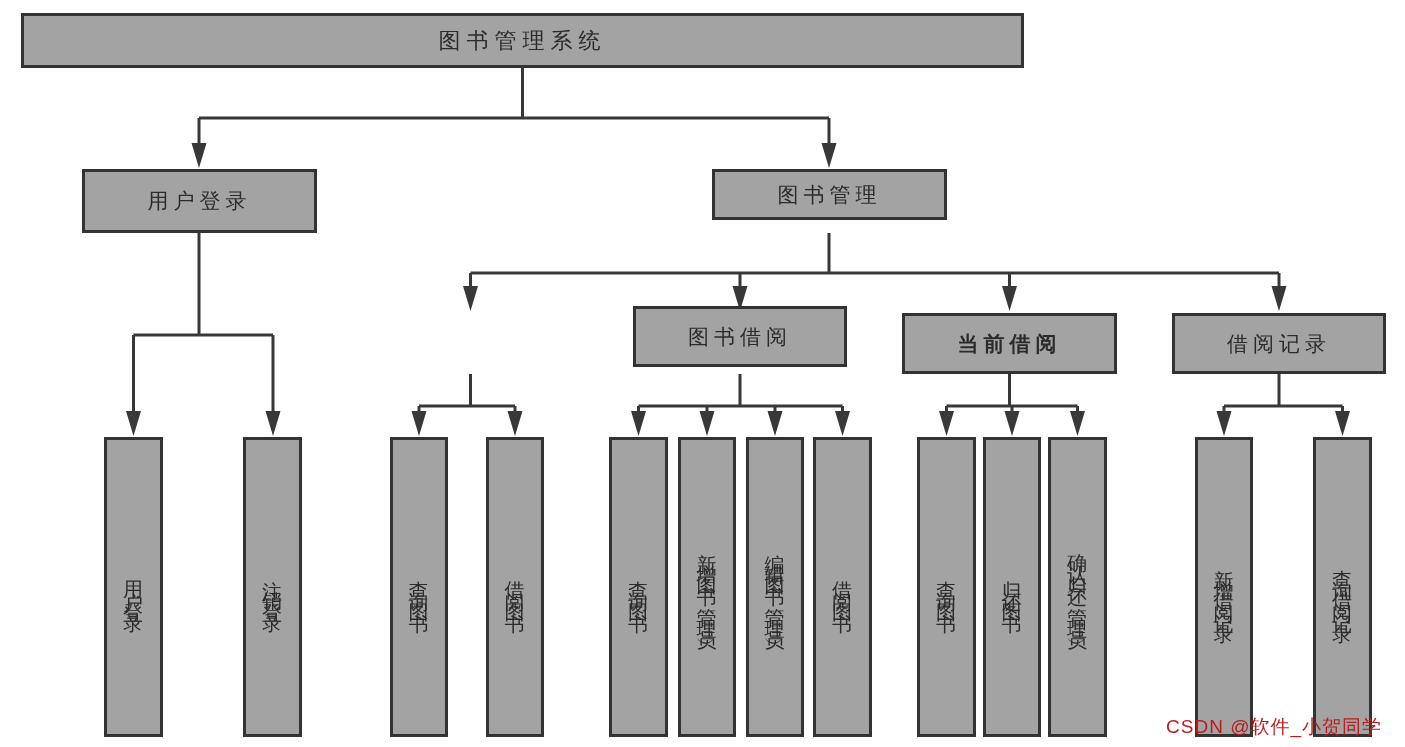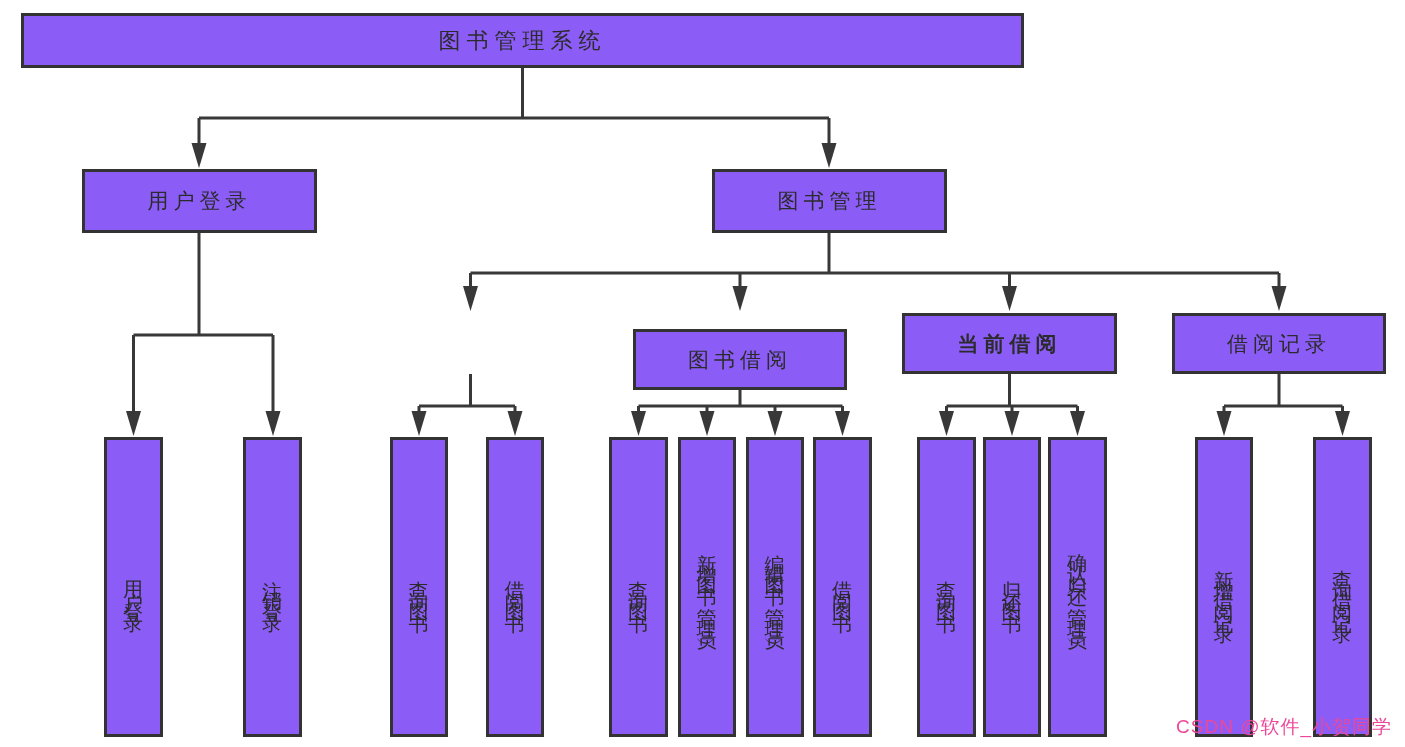--- a/index.html
+++ b/index.html
@@ -20,21 +20,21 @@
     left: 0;
     top: 0;
     width: 1405px;
     height: 747px;
     z-index: 1;
   }
   .node {
     position: absolute;
     box-sizing: border-box;
     border: 3px solid #333333;
-    background: #8b5cf6;
+    background: #a3a3a3;
     color: #2b2b2b;
     display: flex;
     align-items: center;
     justify-content: center;
     z-index: 2;
     text-align: center;
   }
   .hnode {
     font-size: 21px;
     letter-spacing: 5px;
@@ -45,24 +45,24 @@
     letter-spacing: 6px;
   }
   .vnode {
     writing-mode: vertical-rl;
     font-size: 20px;
     letter-spacing: 11px;
     line-height: 1;
   }
   .watermark {
     position: absolute;
-    right: 13px;
+    right: 23px;
     top: 714px;
     font-size: 19px;
-    color: #ec4899;
+    color: #b91c1c;
     letter-spacing: 1px;
     z-index: 3;
     white-space: nowrap;
   }
 </style>
 </head>
 <body>
 
 <div class="canvas">
 
@@ -102,23 +102,23 @@
       <polygon points="1004.5,411 1019.5,411 1012,436"></polygon>
       <polygon points="1070,411 1085,411 1077.5,436"></polygon>
       <polygon points="1216.5,411 1231.5,411 1224,436"></polygon>
       <polygon points="1335,411 1350,411 1342.5,436"></polygon>
     </g>
   </svg>
 
   <div class="node hnode rootnode" style="left:21px; top:13px; width:1003px; height:55px;">图书管理系统</div>
 
   <div class="node hnode" style="left:82px; top:169px; width:235px; height:64px;">用户登录</div>
-  <div class="node hnode" style="left:712px; top:169px; width:235px; height:64px;">图书管理</div>
+  <div class="node hnode" style="left:712px; top:169px; width:235px; height:51px;">图书管理</div>
 
-  <div class="node hnode" style="left:633px; top:329px; width:214px; height:61px;">图书借阅</div>
+  <div class="node hnode" style="left:633px; top:306px; width:214px; height:61px;">图书借阅</div>
   <div class="node hnode" style="left:902px; top:313px; width:215px; height:61px;font-weight:bold;">当前借阅</div>
   <div class="node hnode" style="left:1172px; top:313px; width:214px; height:61px;text-align:center;">借阅记录</div>
 
   <div class="node vnode" style="left:104px; top:437px; width:59px; height:300px;">用户登录</div>
   <div class="node vnode" style="left:243px; top:437px; width:59px; height:300px;">注销登录</div>
 
   <div class="node vnode" style="left:390px; top:437px; width:58px; height:300px;">查询图书</div>
   <div class="node vnode" style="left:486px; top:437px; width:58px; height:300px;">借阅图书</div>
 
   <div class="node vnode" style="left:609px; top:437px; width:59px; height:300px;">查询图书</div>

